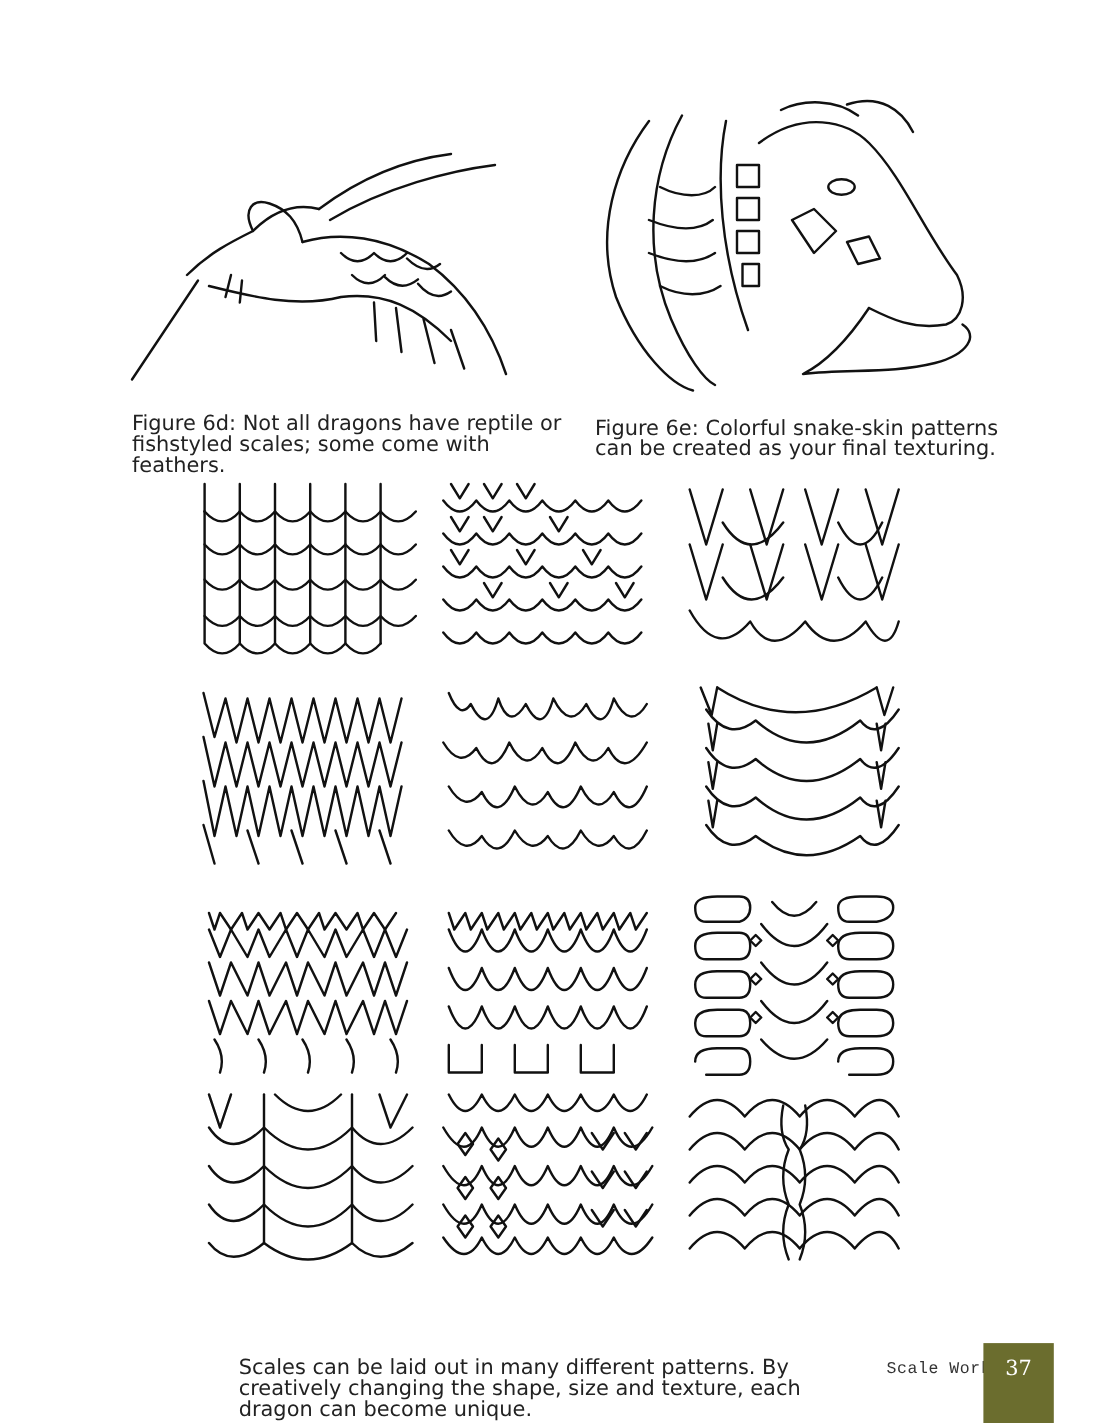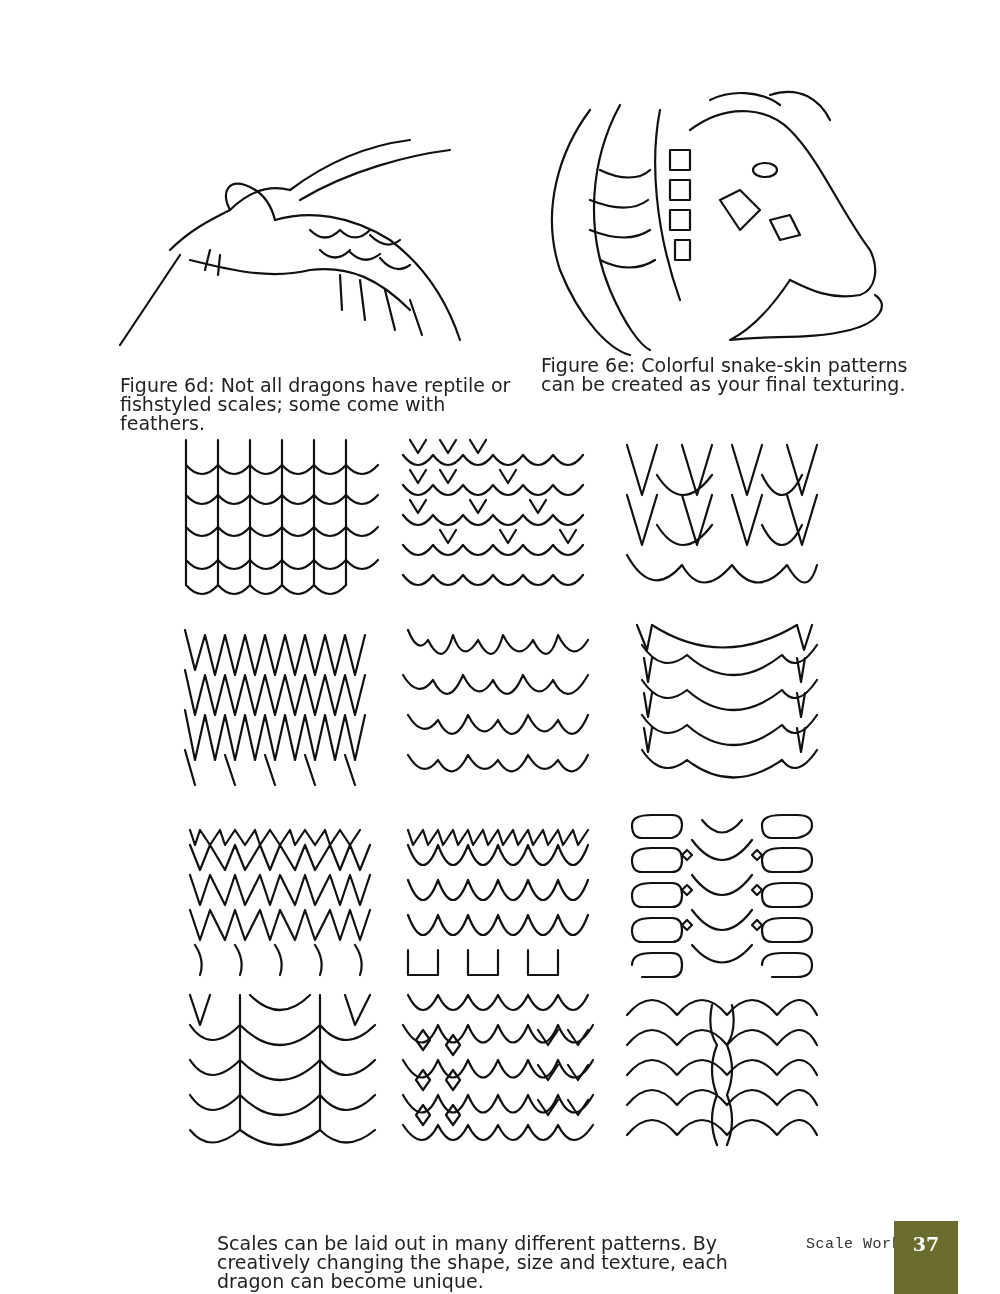--- a/index.html
+++ b/index.html
@@ -2,21 +2,21 @@
 <html><head>
 <meta charset="utf-8">
 <style>
   html, body { margin:0; padding:0; background:#ffffff; }
   body { width:1000px; height:1294px; position:relative; overflow:hidden; font-family:"DejaVu Sans", sans-serif; color:#222; }
   .illus { position:absolute; }
   .caption { position:absolute; font-size:19px; line-height:19px; color:#222;margin-left:14px; }
   .tile { position:absolute; width:200px; height:170px; }
   .tile svg { width:100%; height:100%; }
   .footer-label { position:absolute; left:806px; top:1236px; font-family:Liberation Mono, monospace; font-size:15px; color:#333; letter-spacing:0.5px; }
-  .page-box { position:absolute; left:894px; top:1221px; width:64px; height:73px; background:#6b6d2e; color:#fff; font-family:"DejaVu Serif", serif; font-weight:bold; font-size:19px; text-align:center; padding-top:12px; box-sizing:border-box; }
+  .page-box { position:absolute; left:894px; top:1221px; width:64px; height:73px; background:#6b6d2e; color:#fff; font-family:"DejaVu Serif", serif; font-weight:normal; font-size:19px; text-align:center; padding-top:12px; box-sizing:border-box; }
   svg path, svg polyline, svg line, svg ellipse, svg circle { fill:none; stroke:#111; stroke-width:2.2; stroke-linecap:round; stroke-linejoin:round; }
 </style>
 </head>
 <body>
 
 <div class="illus" style="left:110px;top:130px;width:400px;height:220px;">
   <svg viewBox="0 0 400 220" width="400" height="220">
     <path d="M10 215 C40 170 60 140 70 125"></path>
     <path d="M60 120 C80 100 100 90 120 80 C140 60 160 55 180 60"></path>
     <path d="M120 80 C110 60 120 50 135 55 C150 60 160 70 165 90"></path>
@@ -40,21 +40,21 @@
     <path d="M260 190 C240 220 220 240 200 250 C240 245 280 250 320 240 C350 232 360 215 345 205"></path>
     <ellipse cx="235" cy="80" rx="12" ry="7"></ellipse>
     <path d="M180 10 C200 0 230 0 250 15 M240 5 C270 -5 290 10 300 30"></path>
     <path d="M140 60 L160 60 L160 80 L140 80 Z M140 90 L160 90 L160 110 L140 110 Z M140 120 L160 120 L160 140 L140 140 Z M145 150 L160 150 L160 170 L145 170 Z"></path>
     <path d="M70 80 C90 90 110 90 120 80 M60 110 C85 120 105 120 118 110 M60 140 C85 150 105 150 120 140 M70 170 C90 180 110 180 125 170"></path>
     <path d="M190 110 L210 100 L230 120 L210 140 Z M240 130 L260 125 L270 145 L250 150 Z"></path>
   </svg>
 </div>
 
 <div class="caption" style="left:106px;top:376px;width:395px;">Figure 6d: Not all dragons have reptile or fishstyled scales; some come with feathers.</div>
-<div class="caption" style="left:527px;top:356px;width:395px;">Figure 6e: Colorful snake-skin patterns can be created as your final texturing.</div>
+<div class="caption" style="left:527px;top:380px;width:395px;">Figure 6e: Colorful snake-skin patterns can be created as your final texturing.</div>
 
 <div class="tile" style="left:180px;top:435px;">
   <svg viewBox="0 0 200 170">
     <line x1="6" y1="5" x2="6" y2="30"></line>
       <line x1="38" y1="5" x2="38" y2="30"></line>
       <line x1="70" y1="5" x2="70" y2="30"></line>
       <line x1="102" y1="5" x2="102" y2="30"></line>
       <line x1="134" y1="5" x2="134" y2="30"></line>
       <line x1="166" y1="5" x2="166" y2="30"></line>
     <path d="M6 30 Q22 48 38 30 Q54 48 70 30 Q86 48 102 30 Q118 48 134 30 Q150 48 166 30 Q182 48 198 30"></path>

